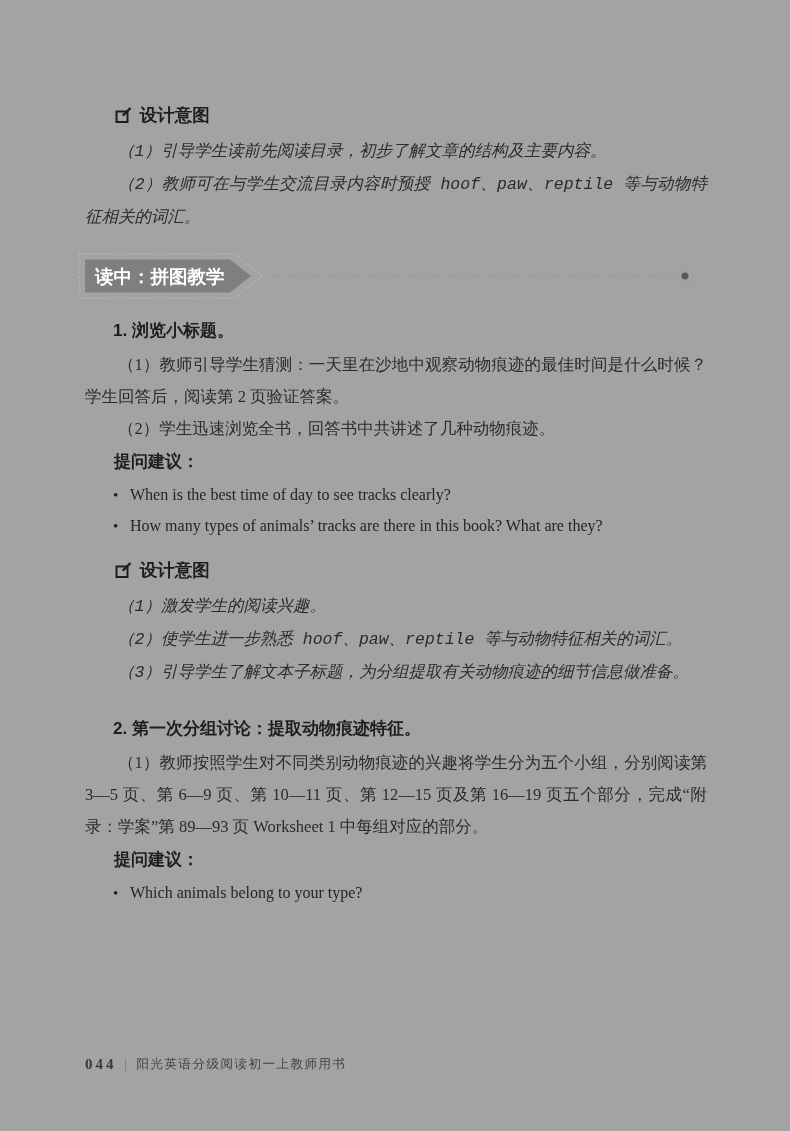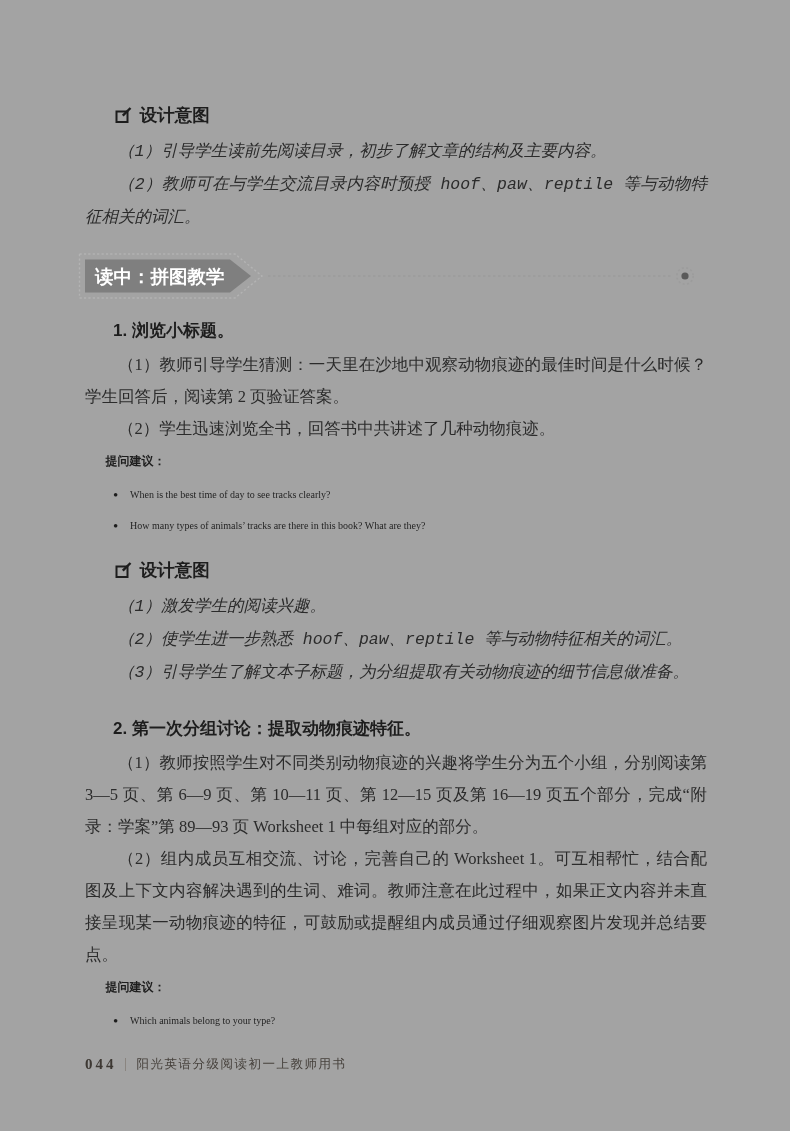--- a/index.html
+++ b/index.html
@@ -45,33 +45,33 @@
     font-family: "Liberation Sans", "DejaVu Sans", sans-serif;
     font-weight: bold;
     font-size: 17px;
     color: #1d1d1d;
     line-height: 30px;
     margin-left: 1.65em;
     margin-top: 8px;
     margin-bottom: 3px;
   }
   .q-label {
-    font-family: Liberation Mono, monospace;
+    font-family: Liberation Sans, sans-serif;
     font-weight: bold;
-    font-size: 12px;
+    font-size: 17px;
     color: #1d1d1d;
     line-height: 30px;
     margin-left: 1.7em;
     margin-top: 2px;
   }
   .q-list { list-style: none; margin: 3px 0 6px 1.75em; }
   .q-list li {
     position: relative;
     padding-left: 17px;
-    font-size: 10px;
+    font-size: 16px;
     line-height: 30.5px;
     color: #242424;
   }
   .q-list li::before {
     content: "\2022";
     position: absolute;
     left: 0;
     top: 0;
     font-size: 15px;
     color: #1d1d1d;
@@ -161,21 +161,20 @@
         <p class="para">（2）使学生进一步熟悉 hoof、paw、reptile 等与动物特征相关的词汇。</p>
         <p class="para">（3）引导学生了解文本子标题，为分组提取有关动物痕迹的细节信息做准备。</p>
       </div>
     </div>
 
     <div class="gap-md"></div>
 
     <div>
       <div class="section-title">2. 第一次分组讨论：提取动物痕迹特征。</div>
       <p class="para">（1）教师按照学生对不同类别动物痕迹的兴趣将学生分为五个小组，分别阅读第 3—5 页、第 6—9 页、第 10—11 页、第 12—15 页及第 16—19 页五个部分，完成“附录：学案”第 89—93 页 Worksheet 1 中每组对应的部分。</p>
-      <p class="para">（2）组内成员互相交流、讨论，完善自己的 Worksheet 1。可互相帮忙，结合配图及上下文内容解决遇到的生词、难词。教师注意在此过程中，如果正文内容并未直接呈现某一动物痕迹的特征，可鼓励或提醒组内成员通过仔细观察图片发现并总结要点。</p>
       <div class="q-label">提问建议：</div>
       <ul class="q-list">
         <li>Which animals belong to your type?</li>
       </ul>
     </div>
 
   </div>
 
   <div class="footer">
     <span class="pagenum">044</span>

